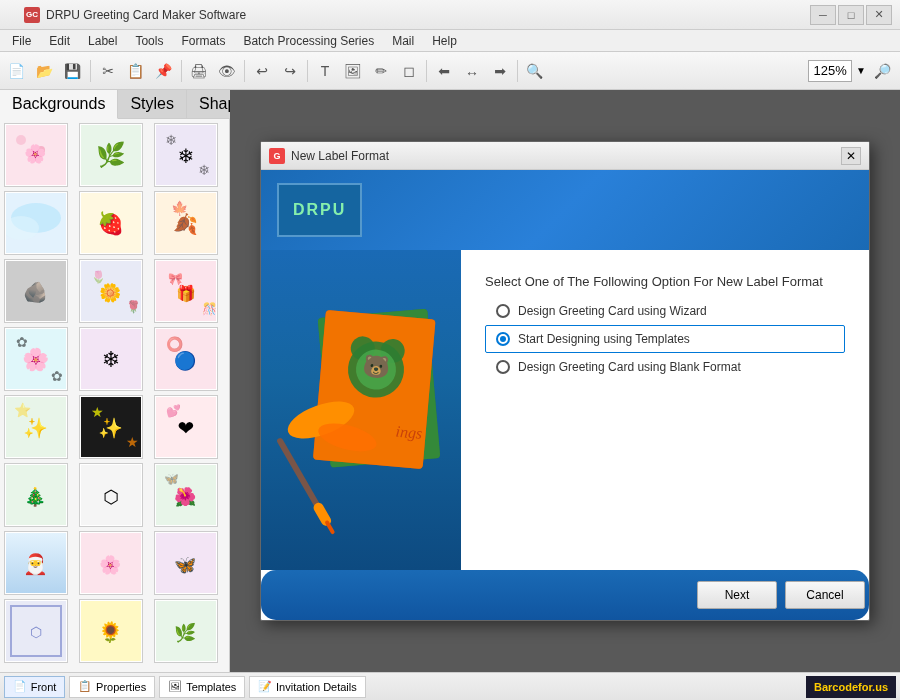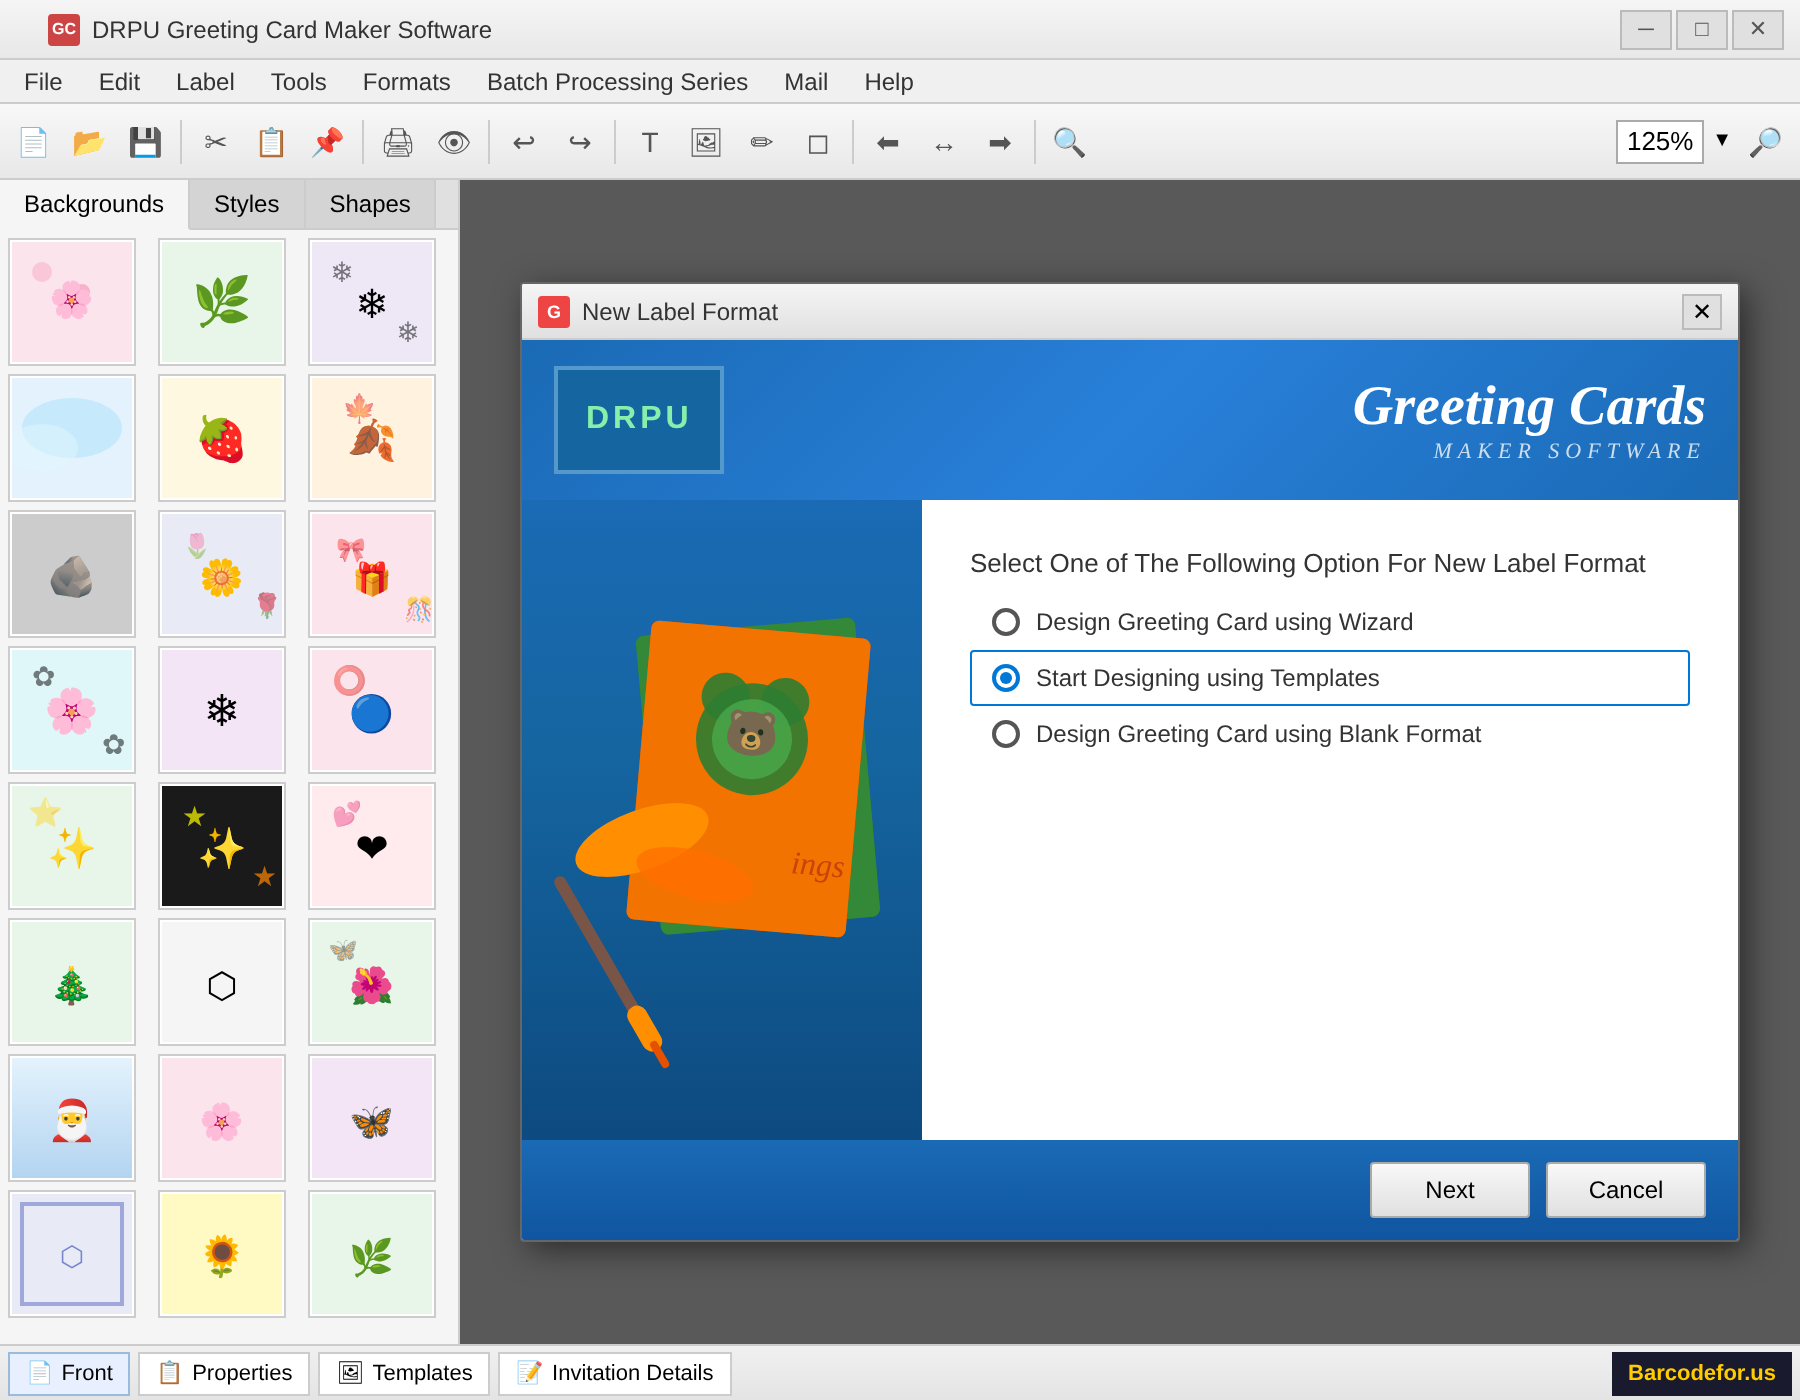--- a/index.html
+++ b/index.html
@@ -90,21 +90,21 @@
       display: flex;
       flex-direction: column;
     }
     .panel-tabs {
       display: flex;
       background: #e0e0e0;
       border-bottom: 1px solid #ccc;
     }
     .panel-tab {
       padding: 5px 12px;
-      font-size: 12px;
+      font-size: 16px;
       cursor: pointer;
       border-right: 1px solid #ccc;
       background: #d4d4d4;
     }
     .panel-tab.active {
       background: #f5f5f5;
       border-bottom: 1px solid #f5f5f5;
       margin-bottom: -1px;
       z-index: 1;
     }
@@ -299,22 +299,23 @@
     }
     .radio-label { font-size: 12px; color: #333; }
 
     
     .modal-footer {
       height: 50px;
       background: linear-gradient(180deg, #1a6ab5 0%, #1055a0 100%);
       display: flex;
       align-items: center;
       justify-content: flex-end;
-      padding: 0 16px;
+      padding: 0 4px;
       gap: 8px;
+      border-radius: 15px;
     }
     .modal-btn {
       min-width: 80px; height: 28px;
       border: 1px solid #aaa;
       background: linear-gradient(to bottom, #f8f8f8, #e0e0e0);
       cursor: pointer;
       font-size: 12px;
       padding: 0 14px;
       border-radius: 2px;
     }
@@ -582,24 +583,20 @@
         <div class="modal-title-bar">
           <div class="modal-title-left">
             <div class="modal-icon">G</div>
             <span class="modal-title-text">New Label Format</span>
           </div>
           <div class="modal-close">✕</div>
         </div>
 
         <div class="modal-banner">
           <div class="banner-logo">DRPU</div>
-          <div class="banner-title">
-            <div class="banner-title-main">Greeting Cards</div>
-            <div class="banner-title-sub">MAKER SOFTWARE</div>
-          </div>
         </div>
 
         <div class="modal-body">
 
           <div class="modal-left-img">
             <svg width="190" height="300" viewBox="0 0 190 300">
 
               <g transform="translate(30, 40) rotate(-5)">
                 <rect x="20" y="20" width="110" height="150" rx="4" fill="#2e7d32"></rect>
                 <rect x="20" y="20" width="110" height="150" rx="4" fill="#388e3c" opacity="0.7"></rect>

